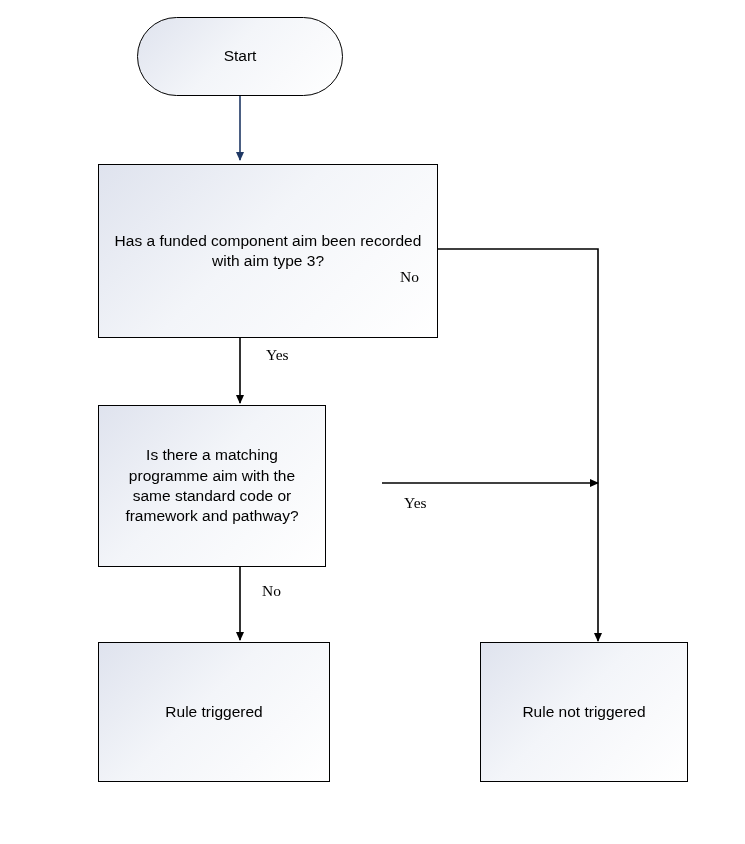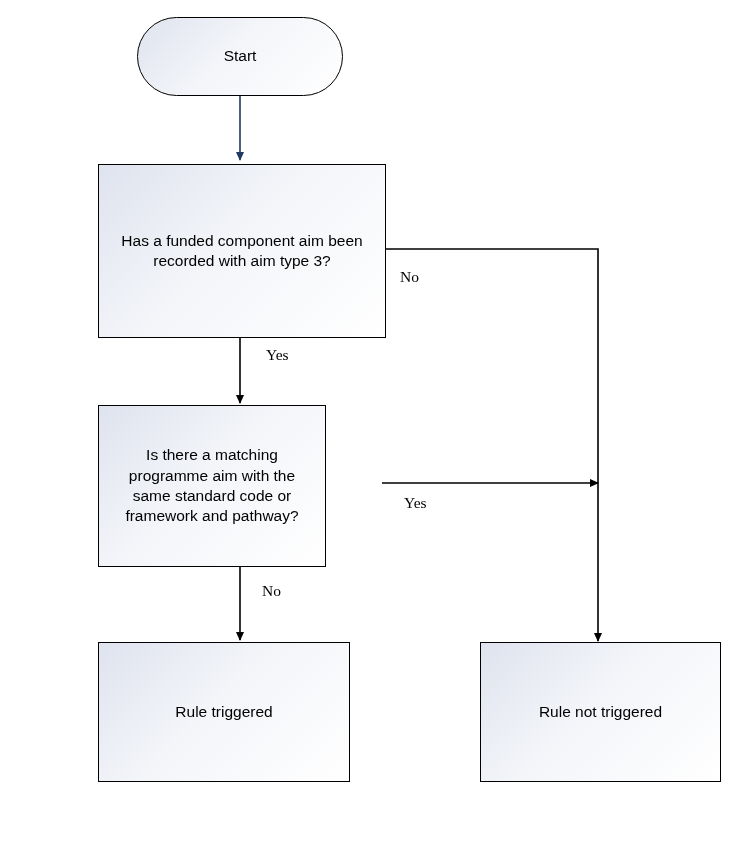--- a/index.html
+++ b/index.html
@@ -80,33 +80,33 @@
 
     <line x1="382" y1="483" x2="598" y2="483" stroke="#000000" stroke-width="1.6" marker-end="url(#arrowBlack)"></line>
 
     <line x1="240" y1="567" x2="240" y2="640" stroke="#000000" stroke-width="1.6" marker-end="url(#arrowBlack)"></line>
   </svg>
 
   <div class="node terminator" style="left:137px; top:17px; width:206px; height:79px;">
     <span>Start</span>
   </div>
 
-  <div class="node" style="left:98px; top:164px; width:288px; height:174px;">
+  <div class="node" style="left:98px; top:164px; width:340px; height:174px;">
     <span>Has a funded component aim been recorded with aim type 3?</span>
   </div>
 
   <div class="node" style="left:98px; top:405px; width:228px; height:162px;">
     <span>Is there a matching programme aim with the same standard code or framework and pathway?</span>
   </div>
 
-  <div class="node" style="left:98px; top:642px; width:252px; height:140px;">
+  <div class="node" style="left:98px; top:642px; width:232px; height:140px;">
     <span>Rule triggered</span>
   </div>
 
-  <div class="node" style="left:480px; top:642px; width:241px; height:140px;">
+  <div class="node" style="left:480px; top:642px; width:208px; height:140px;">
     <span>Rule not triggered</span>
   </div>
 
   <div class="edge-label" style="left:400px; top:269px;">No</div>
 
   <div class="edge-label" style="left:266px; top:347px;">Yes</div>
 
   <div class="edge-label" style="left:404px; top:495px;">Yes</div>
 
   <div class="edge-label" style="left:262px; top:583px;">No</div>

